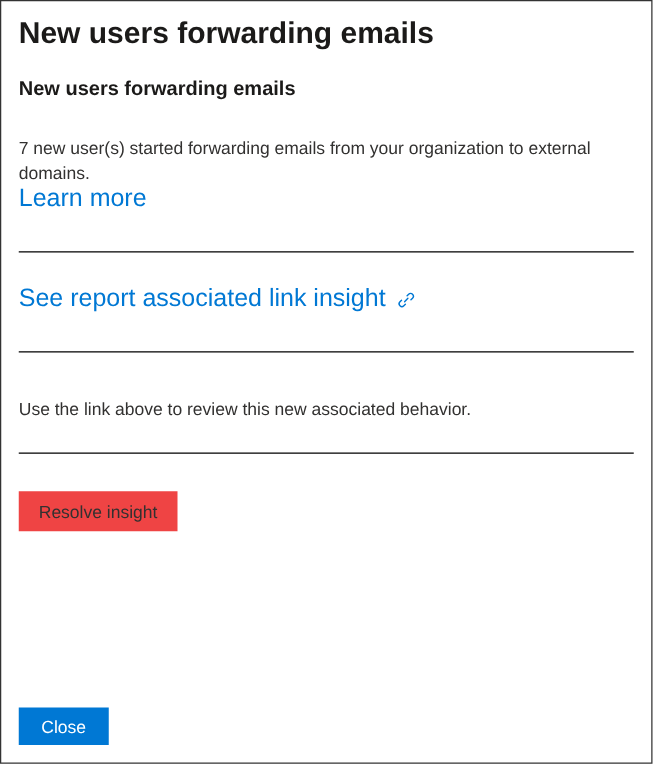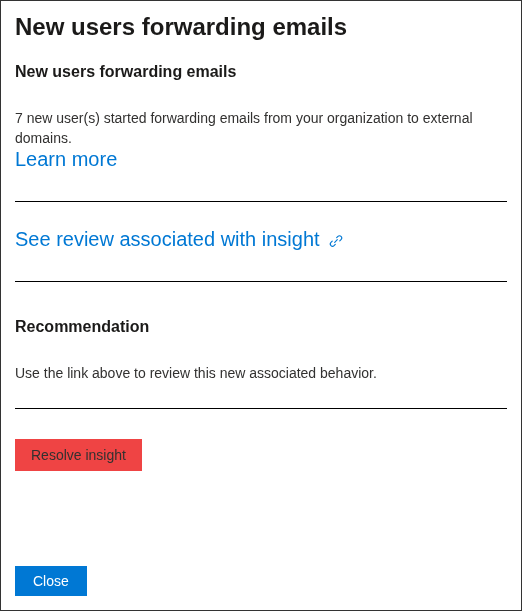--- a/index.html
+++ b/index.html
@@ -96,36 +96,35 @@
     <span class="body-text">7 new user(s) started forwarding emails from your organization to external domains.</span><br>
     <a class="link">Learn more</a>
   </div>
 
   <div class="gap-30"></div>
   <hr class="divider">
   <div class="gap-26"></div>
 
   <div>
     <a class="link">
-      <span>See review associated with insight</span>
+      <span>See report associated link insight</span>
       <span class="link-icon">
         <svg width="14" height="14" viewBox="0 0 16 16" fill="none">
           <path d="M6.5 9.5 L9.5 6.5" stroke="#0078d4" stroke-width="1.3" stroke-linecap="round"></path>
           <path d="M8.8 4.2 L10.2 2.8 a2.5 2.5 0 0 1 3.54 3.54 L12.3 7.8" stroke="#0078d4" stroke-width="1.3" stroke-linecap="round" fill="none"></path>
           <path d="M7.2 11.8 L5.8 13.2 a2.5 2.5 0 0 1 -3.54 -3.54 L3.7 8.2" stroke="#0078d4" stroke-width="1.3" stroke-linecap="round" fill="none"></path>
         </svg>
       </span>
     </a>
   </div>
 
   <div class="gap-30"></div>
   <hr class="divider">
   <div class="gap-36"></div>
 
-  <h2 class="section-title">Recommendation</h2>
 
   <p class="body-text">Use the link above to review this new associated behavior.</p>
 
   <div class="gap-24"></div>
   <hr class="divider">
   <div class="gap-30"></div>
 
   <button class="btn-secondary">Resolve insight</button>
 </div>
 

